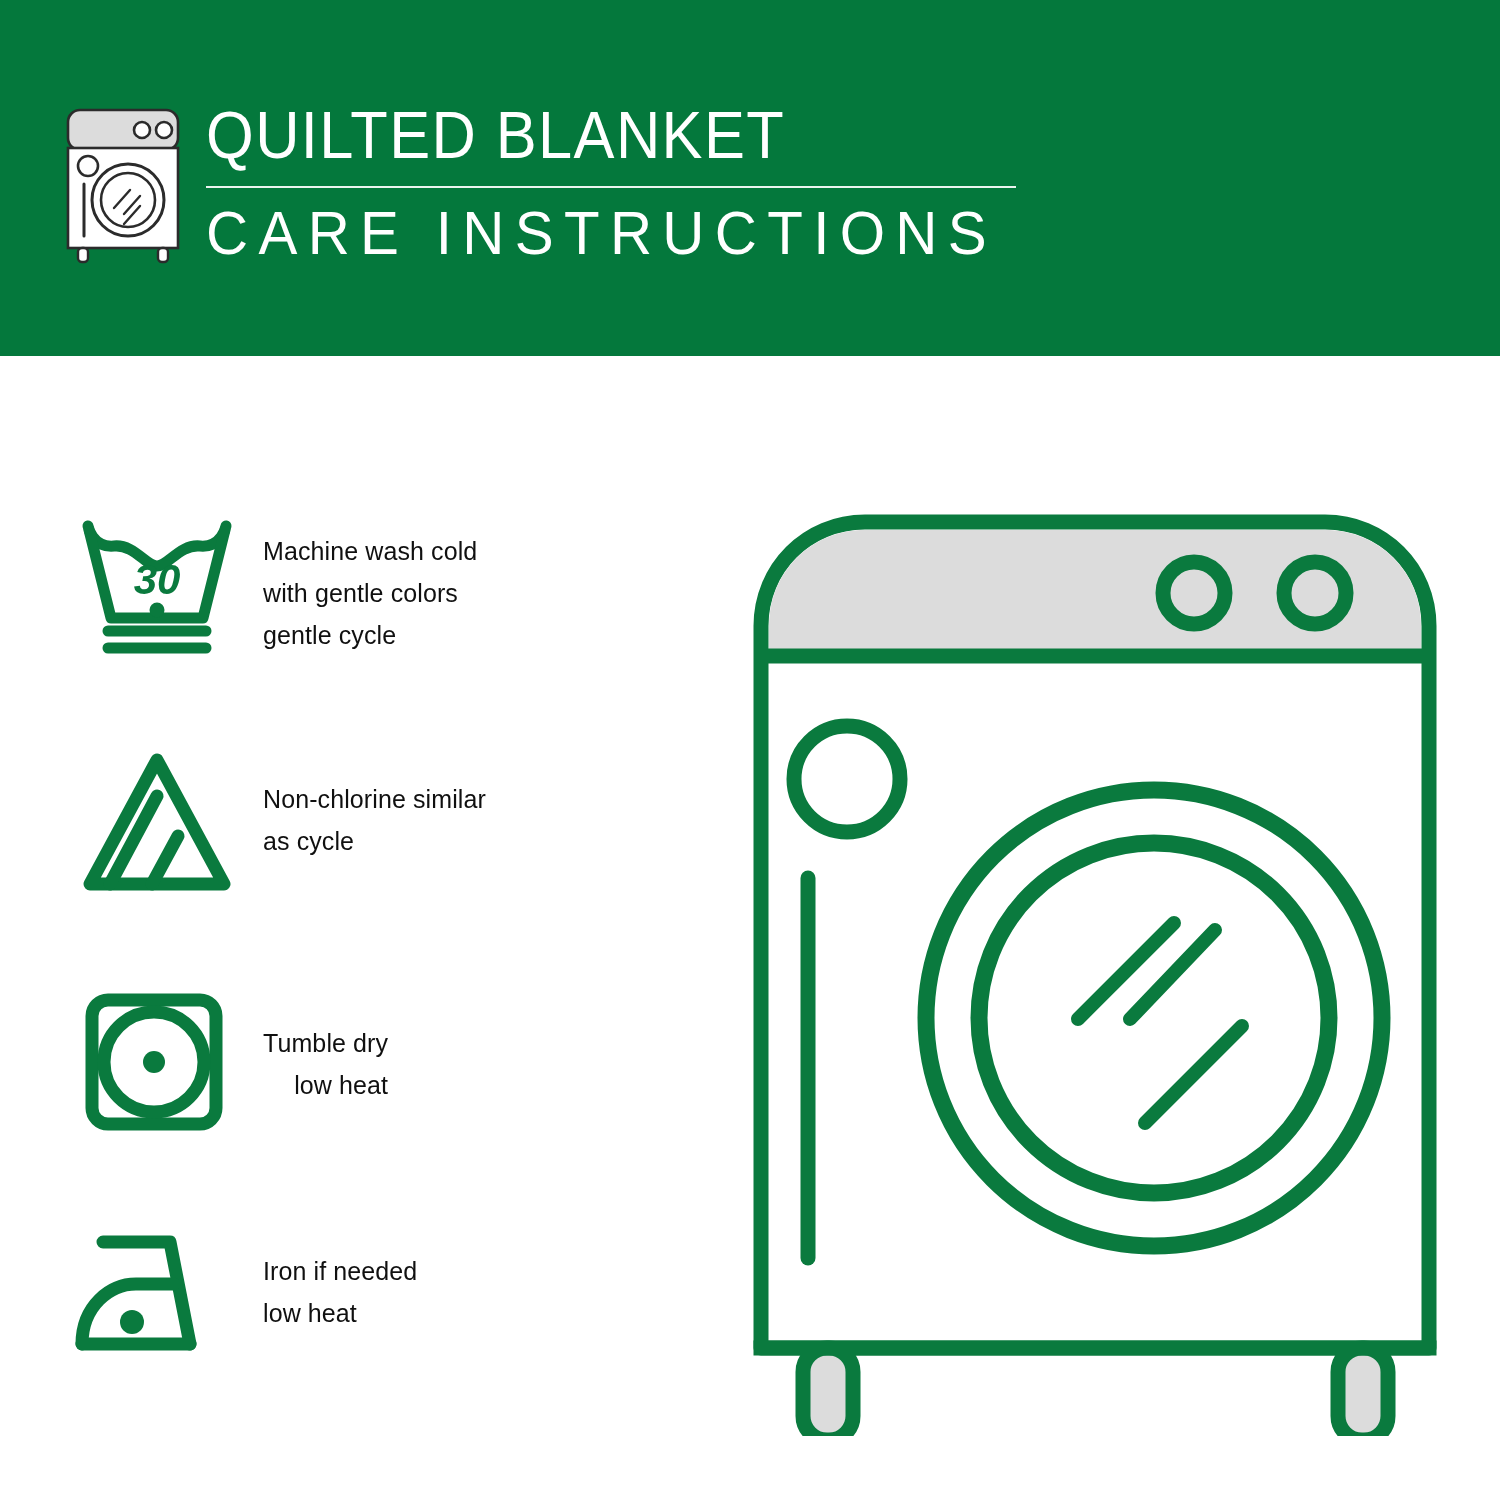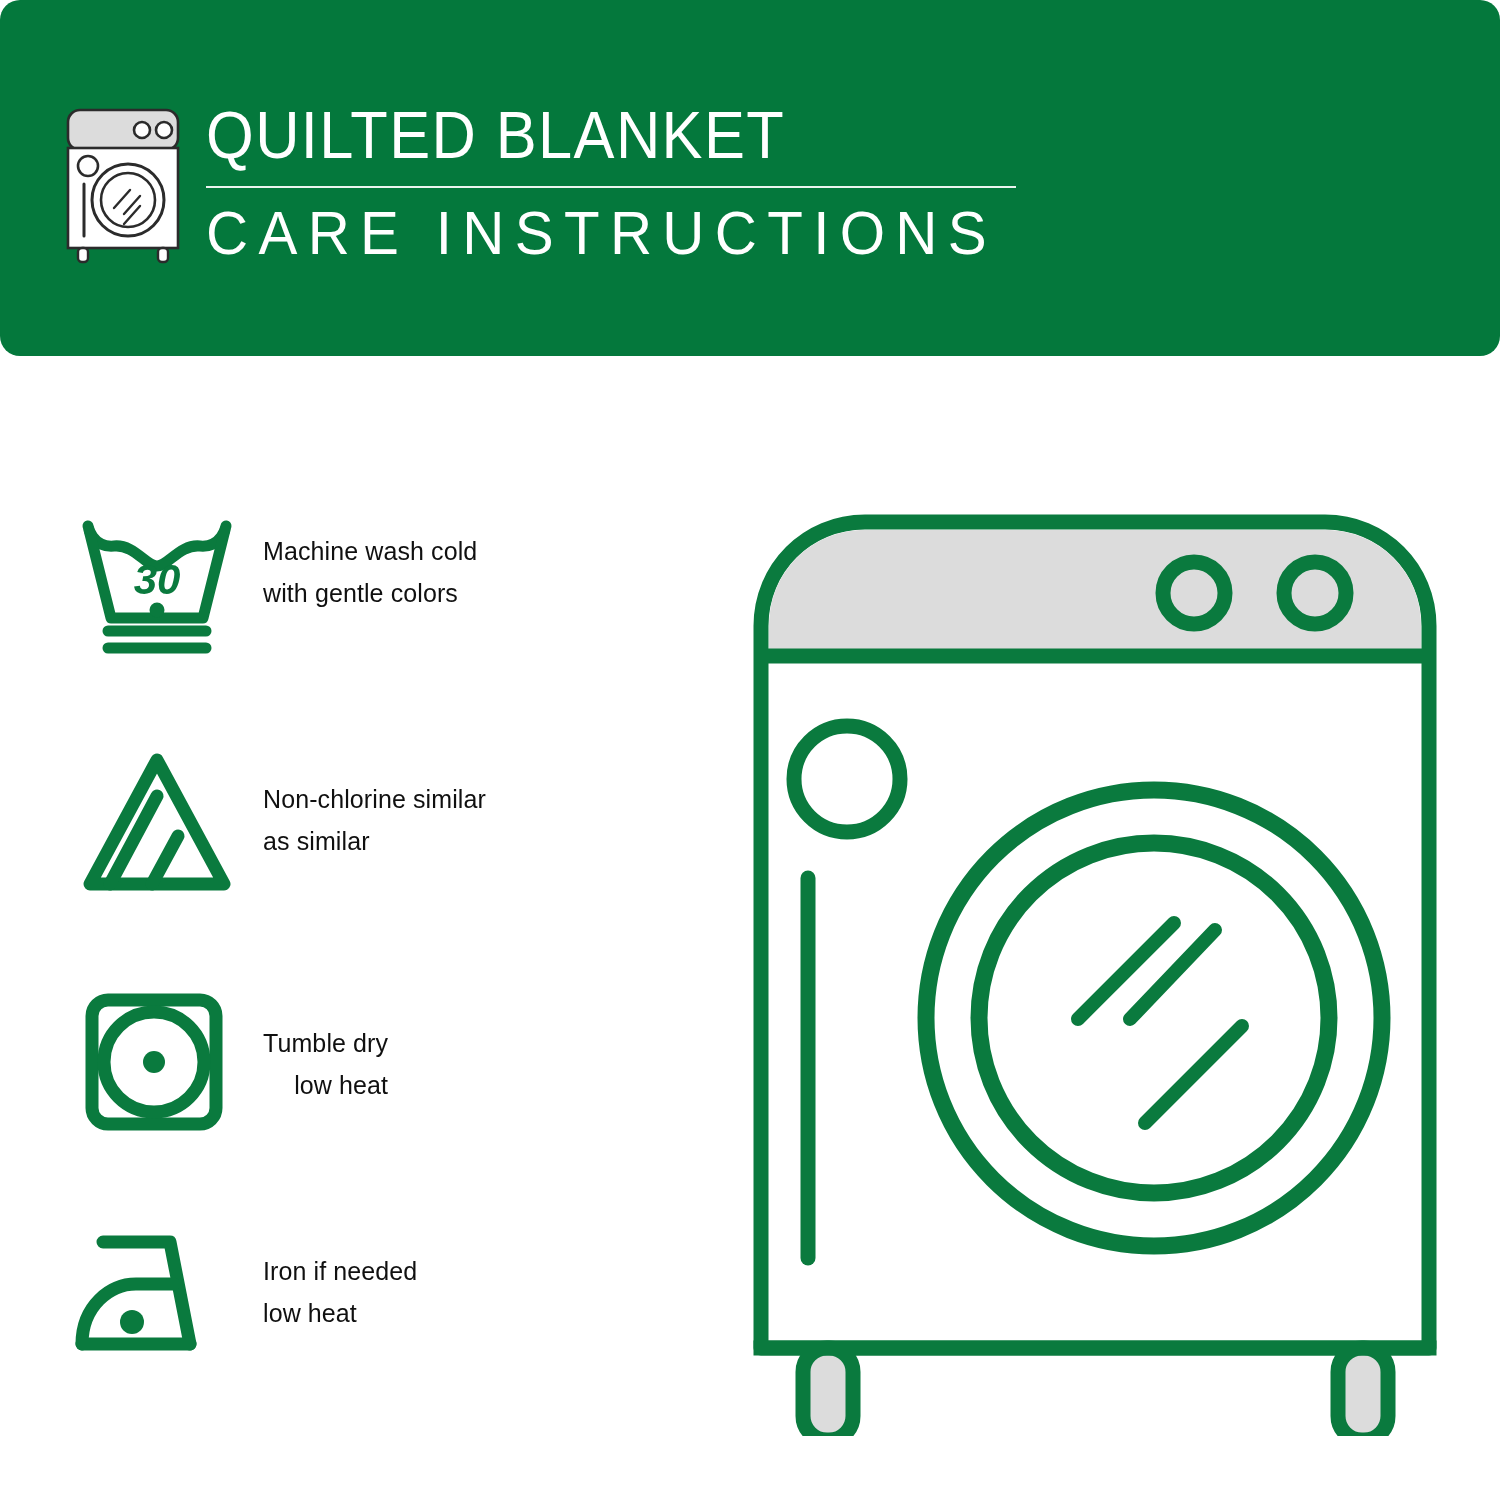--- a/index.html
+++ b/index.html
@@ -17,21 +17,20 @@
 
   
   .header {
     position: absolute;
     left: 0;
     top: 0;
     width: 1500px;
     height: 356px;
     background: #04783c;
     box-sizing: border-box;
-    border-radius: 20px;
   }
   .header-inner {
     position: absolute;
     left: 62px;
     top: 98px;
     display: flex;
     align-items: flex-start;
   }
   .brand-icon {
     width: 122px;
@@ -181,36 +180,37 @@
 
           <circle cx="87" cy="104" r="7.5" fill="#0a7a3e"></circle>
 
           <line x1="38" y1="125" x2="136" y2="125" stroke="#0a7a3e" stroke-width="11" stroke-linecap="round"></line>
           <line x1="38" y1="142" x2="136" y2="142" stroke="#0a7a3e" stroke-width="11" stroke-linecap="round"></line>
         </svg>
       </span>
       <div class="care-text">
         <div>Machine wash cold</div>
         <div>with gentle colors</div>
+        <div>gentle cycle</div>
       </div>
     </div>
 
     <div class="care-row r2">
       <span class="care-symbol">
         <svg viewBox="0 0 175 150" width="175" height="150" aria-hidden="true">
           <g fill="none" stroke="#0a7a3e" stroke-width="13" stroke-linecap="round" stroke-linejoin="round">
             <path d="M87 14 L154 138 L20 138 Z"></path>
             <line x1="87" y1="50" x2="40" y2="138"></line>
             <line x1="108" y1="90" x2="82" y2="138"></line>
           </g>
         </svg>
       </span>
       <div class="care-text">
         <div>Non-chlorine similar</div>
-        <div>as similar</div>
+        <div>as cycle</div>
       </div>
     </div>
 
     <div class="care-row r3">
       <span class="care-symbol">
         <svg viewBox="0 0 175 150" width="175" height="150" aria-hidden="true">
           <rect x="22" y="14" width="124" height="124" rx="16" ry="16" fill="none" stroke="#0a7a3e" stroke-width="13"></rect>
           <circle cx="84" cy="76" r="50" fill="none" stroke="#0a7a3e" stroke-width="13"></circle>
           <circle cx="84" cy="76" r="11" fill="#0a7a3e"></circle>
         </svg>

